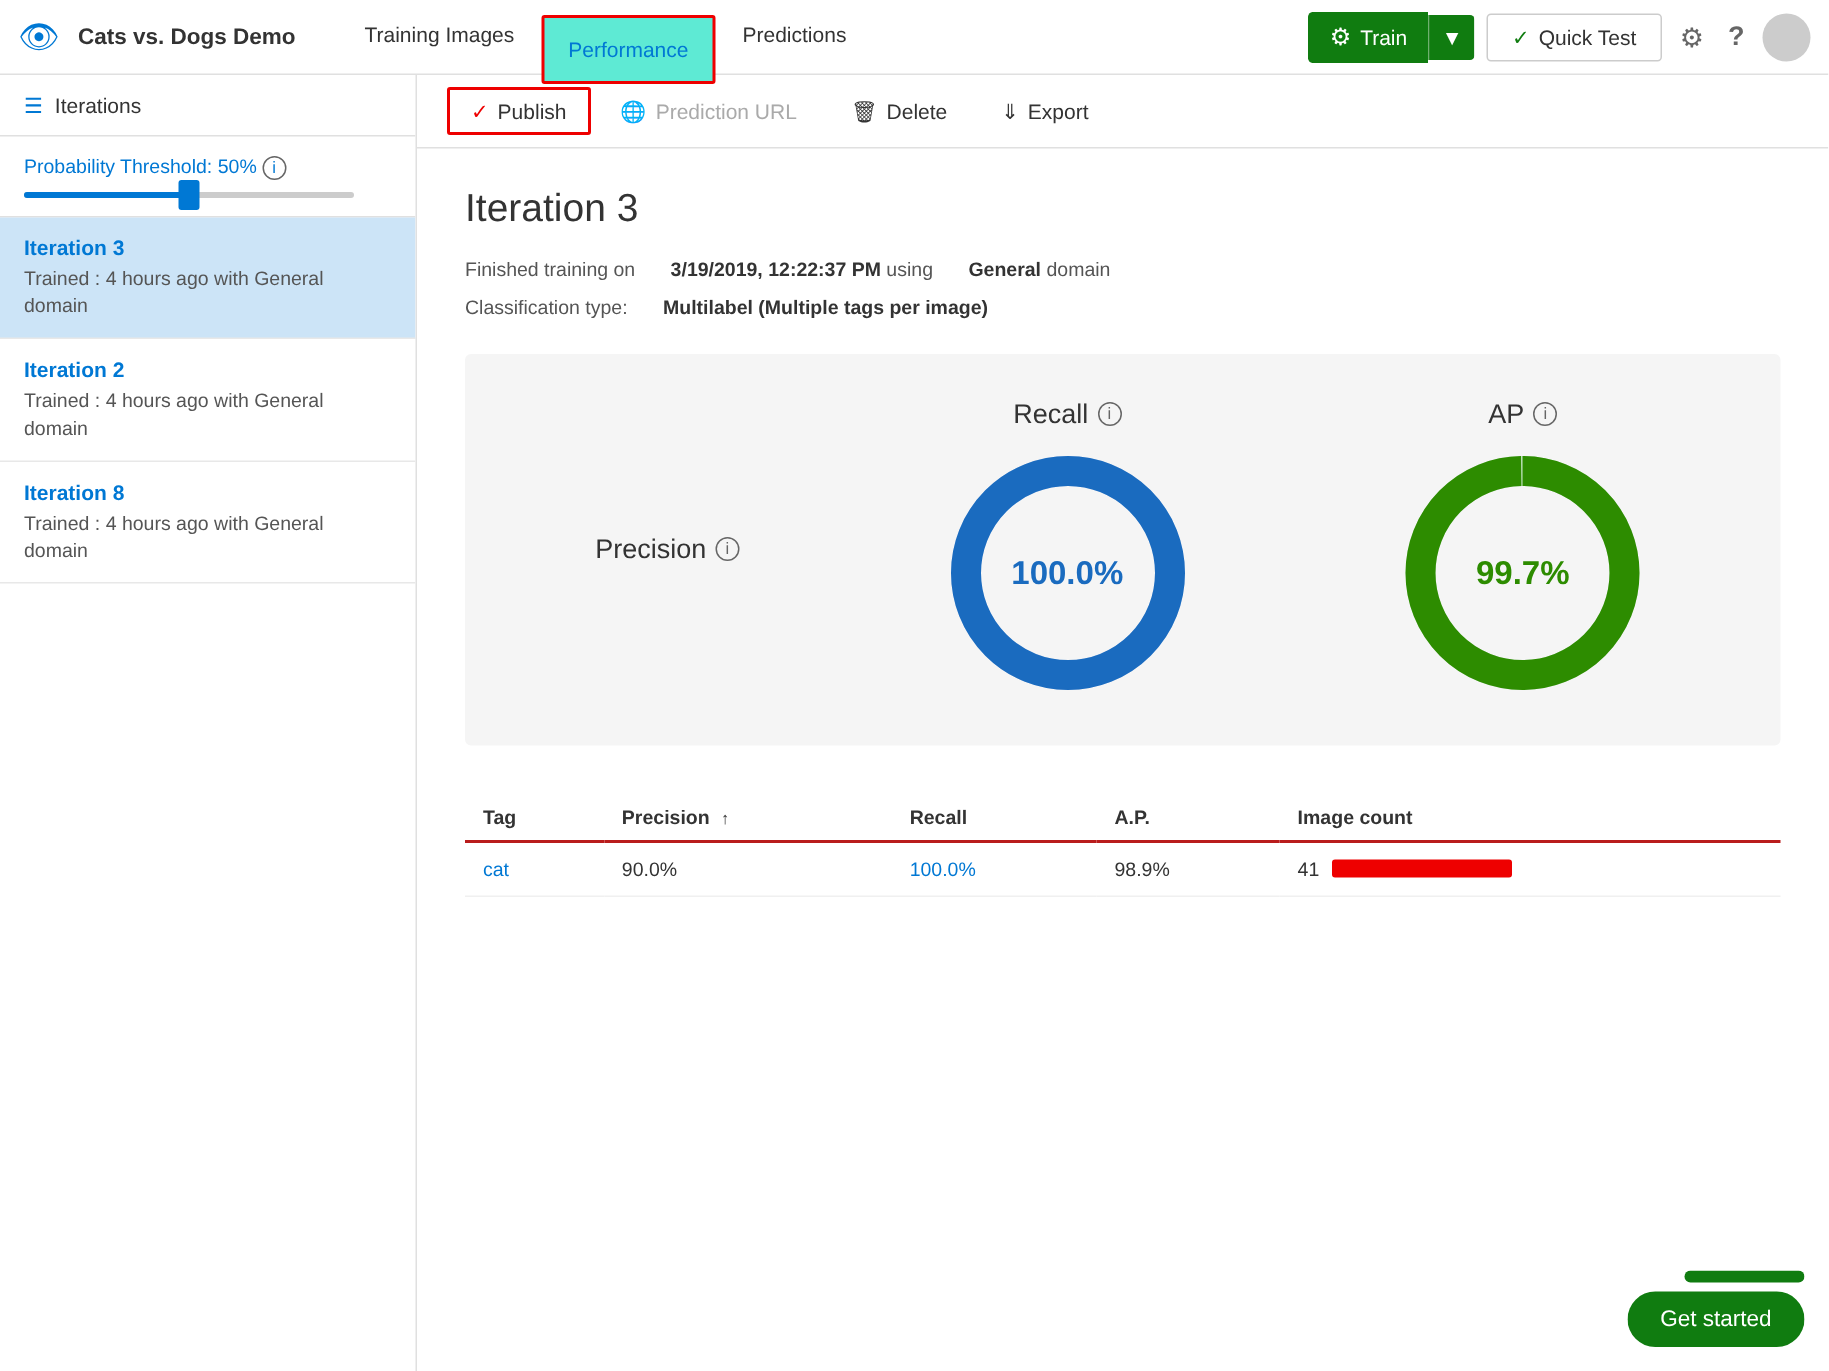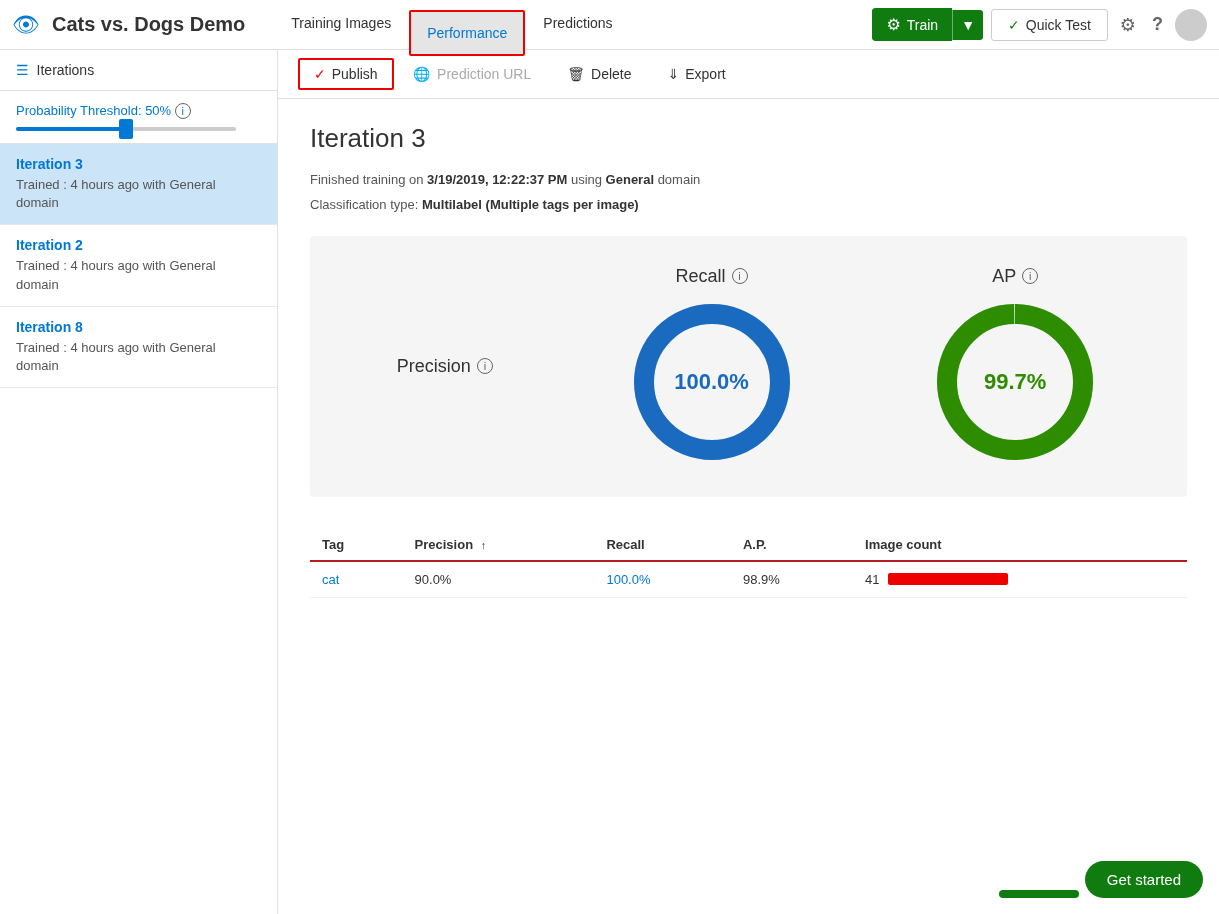--- a/index.html
+++ b/index.html
@@ -1,21 +1,21 @@
 <!DOCTYPE html>
 <html><head>
   <meta charset="utf-8">
   <style>
     * { box-sizing: border-box; margin: 0; padding: 0; }
     body { font-family: 'Segoe UI', Arial, sans-serif; font-size: 14px; color: #333; background: #fff; width: 1219px; height: 914px; overflow: hidden; }
 
     
     .header { display: flex; align-items: center; height: 50px; border-bottom: 1px solid #e0e0e0; padding: 0 12px; gap: 8px; }
     .header-logo { color: #0078d4; font-size: 22px; margin-right: 4px; }
-    .header-title { font-weight: 600; font-size: 20px; margin-right: 20px; color: #333; }
+    .header-title { font-weight: 600; font-size: 15px; margin-right: 20px; color: #333; }
     .header-nav { display: flex; align-items: center; gap: 0; flex: 1; }
     .nav-item { padding: 0 18px; height: 44px; display: flex; align-items: center; font-size: 14px; color: #333; cursor: pointer; border-bottom: 3px solid transparent; }
     .nav-item.active { color: #0078d4; border-bottom: 3px solid #0078d4; font-weight: 500; border: 2px solid #e00; border-radius: 2px; margin-top:2px; padding: 0 16px; }
     .header-actions { display: flex; align-items: center; gap: 8px; margin-left: auto; }
     .btn-train-split { background: #107c10; color: #fff; border: none; border-radius: 0 3px 3px 0; padding: 7px 8px; font-size: 14px; cursor: pointer; border-left: 1px solid rgba(255,255,255,0.4); }
     .btn-train-main { background: #107c10; color: #fff; border: none; border-radius: 3px 0 0 3px; padding: 7px 14px; font-size: 14px; cursor: pointer; display: flex; align-items: center; gap: 6px; }
     .btn-quicktest { background: #fff; color: #333; border: 1px solid #ccc; border-radius: 3px; padding: 7px 16px; font-size: 14px; cursor: pointer; display: flex; align-items: center; gap: 6px; }
     .header-icon { font-size: 18px; color: #666; cursor: pointer; padding: 4px; }
     .avatar { width: 32px; height: 32px; background: #ccc; border-radius: 50%; }
 
@@ -40,21 +40,21 @@
     
     .content { flex: 1; overflow-y: auto; padding: 0; }
     .toolbar { display: flex; align-items: center; gap: 4px; padding: 8px 20px; border-bottom: 1px solid #e0e0e0; }
     .toolbar-btn { display: flex; align-items: center; gap: 6px; padding: 6px 14px; border: 2px solid transparent; background: none; cursor: pointer; font-size: 14px; color: #333; border-radius: 2px; }
     .toolbar-btn.active { border: 2px solid #e00; color: #333; }
     .toolbar-btn:disabled, .toolbar-btn.disabled { color: #aaa; cursor: default; }
 
     .content-body { padding: 24px 32px; }
     .iteration-title { font-size: 26px; font-weight: 400; margin-bottom: 16px; color: #333; }
     .iteration-meta { font-size: 13px; color: #555; margin-bottom: 4px; line-height: 1.6; }
-    .iteration-meta strong { font-weight: 600; color: #333; }
+    .iteration-meta strong { font-weight: 600; color: #333; margin-left: 20px; }
 
     
     .charts-section { background: #f5f5f5; border-radius: 4px; padding: 30px 20px; margin-top: 20px; display: flex; justify-content: space-around; align-items: center; }
     .chart-item { display: flex; flex-direction: column; align-items: center; gap: 10px; }
     .chart-label { font-size: 18px; color: #333; display: flex; align-items: center; gap: 6px; }
     .info-icon { width: 16px; height: 16px; border: 1px solid #666; border-radius: 50%; display: inline-flex; align-items: center; justify-content: center; font-size: 11px; color: #666; cursor: pointer; }
 
     
     .donut-container { position: relative; width: 170px; height: 170px; }
     .donut-container svg { width: 170px; height: 170px; }
@@ -70,34 +70,34 @@
     .perf-table th { text-align: left; padding: 8px 12px; font-size: 13px; font-weight: 600; color: #333; border-bottom: 2px solid #b91c1c; }
     .perf-table td { padding: 10px 12px; font-size: 13px; border-bottom: 1px solid #f0f0f0; }
     .perf-table .tag-link { color: #0078d4; text-decoration: none; cursor: pointer; }
     .perf-table .val-orange { color: #d35400; }
     .perf-table .val-blue { color: #0078d4; }
     .sort-arrow { display: inline-block; margin-left: 4px; font-size: 11px; }
     .bar-cell { display: flex; align-items: center; gap: 8px; }
     .bar { height: 12px; background: #e00; border-radius: 2px; }
 
     
-    .get-started-area { position: fixed; bottom: 16px; right: 16px; display: flex; flex-direction: row; align-items: flex-end; gap: 6px; }
+    .get-started-area { position: fixed; bottom: 16px; right: 16px; display: flex; flex-direction: column; align-items: flex-end; gap: 6px; }
     .green-indicator { width: 80px; height: 8px; background: #107c10; border-radius: 4px; }
     .btn-get-started { background: #107c10; color: #fff; border: none; border-radius: 20px; padding: 10px 22px; font-size: 15px; cursor: pointer; }
   </style>
 </head>
 <body>
 
 <div class="header">
   <span class="header-logo">👁</span>
   <span class="header-title">Cats vs. Dogs Demo</span>
 
   <nav class="header-nav">
     <div class="nav-item">Training Images</div>
-    <div class="nav-item active" style="border:2px solid #e00; border-radius:2px; padding:0 16px; margin-bottom:-3px; background:#e5e5e5; height:46px; color:#0078d4; font-weight:500;margin-top:13px;">Performance</div>
+    <div class="nav-item active" style="border:2px solid #e00; border-radius:2px; padding:0 16px; margin-bottom:-3px; background:#5eead4; height:46px; color:#0078d4; font-weight:500;margin-top:13px;">Performance</div>
     <div class="nav-item">Predictions</div>
   </nav>
 
   <div class="header-actions">
     <div style="display:flex; align-items:center; border-radius:3px; overflow:hidden;">
       <button class="btn-train-main">
         <span style="font-size:16px;">⚙</span>
         <span>Train</span>
       </button>
       <button class="btn-train-split">▼</button>

